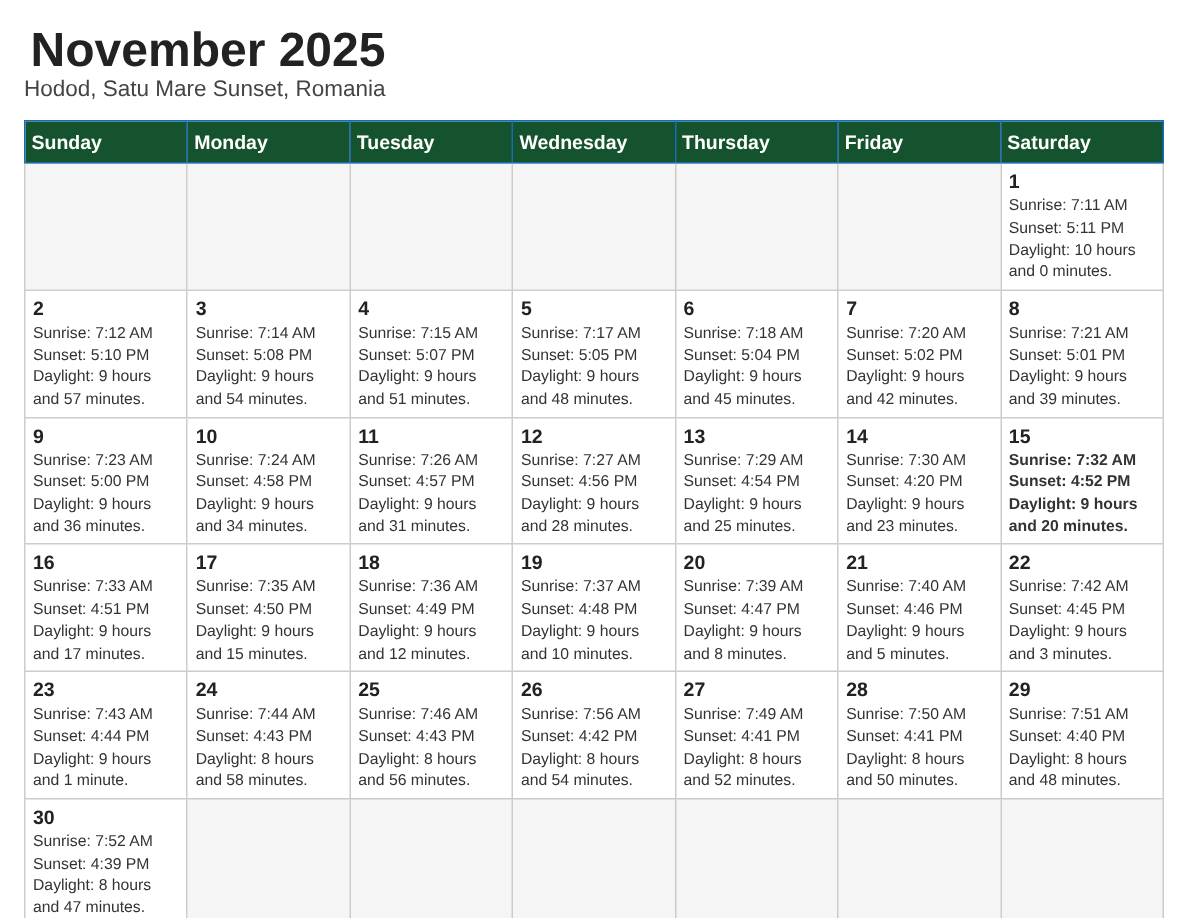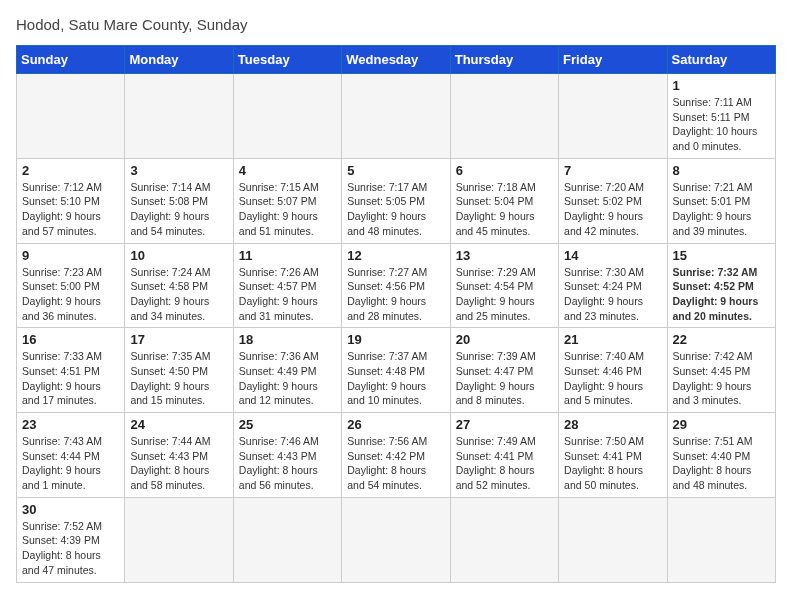--- a/index.html
+++ b/index.html
@@ -45,21 +45,21 @@
     .location {
       font-size: 15px;
       color: #444;
     }
     .calendar {
       width: 100%;
       border-collapse: collapse;
       border: 1px solid #ccc;
     }
     .calendar th {
-      background: #1d4ed8;
+      background: #14532d;
       color: #fff;
       font-size: 13px;
       font-weight: bold;
       padding: 6px 4px;
       border: 1px solid #1a6bb5;
       text-align: left;
     }
     .calendar td {
       border: 1px solid #ccc;
       vertical-align: top;
@@ -90,21 +90,22 @@
     }
     .last-row td.has-data {
       background: #fff;
     }
   </style>
 </head>
 <body>
 
 <div class="header">
   <div class="title-block">
-    <div class="location">Hodod, Satu Mare County, Sunday</div>
+    <div class="month-year">November 2025</div>
+    <div class="location">Hodod, Satu Mare Sunset, Romania</div>
   </div>
 </div>
 
 <table class="calendar">
   <thead>
     <tr>
     <th>Sunday</th>
         <th>Monday</th>
         <th>Tuesday</th>
         <th>Wednesday</th>
@@ -158,21 +159,21 @@
         <td><span class="day-number">11</span><span class="day-info" style="white-space: pre-line;">Sunrise: 7:26 AM
 Sunset: 4:57 PM
 Daylight: 9 hours and 31 minutes.</span></td>
         <td><span class="day-number">12</span><span class="day-info" style="white-space: pre-line;">Sunrise: 7:27 AM
 Sunset: 4:56 PM
 Daylight: 9 hours and 28 minutes.</span></td>
         <td><span class="day-number">13</span><span class="day-info" style="white-space: pre-line;">Sunrise: 7:29 AM
 Sunset: 4:54 PM
 Daylight: 9 hours and 25 minutes.</span></td>
         <td><span class="day-number">14</span><span class="day-info" style="white-space: pre-line;">Sunrise: 7:30 AM
-Sunset: 4:24 PM
+Sunset: 4:20 PM
 Daylight: 9 hours and 23 minutes.</span></td>
         <td><span class="day-number">15</span><span class="day-info" style="white-space: pre-line; font-weight: bold;">Sunrise: 7:32 AM
 Sunset: 4:52 PM
 Daylight: 9 hours and 20 minutes.</span></td>
       </tr>
       <tr>
         <td><span class="day-number">16</span><span class="day-info" style="white-space: pre-line;">Sunrise: 7:33 AM
 Sunset: 4:51 PM
 Daylight: 9 hours and 17 minutes.</span></td>
         <td><span class="day-number">17</span><span class="day-info" style="white-space: pre-line;">Sunrise: 7:35 AM

